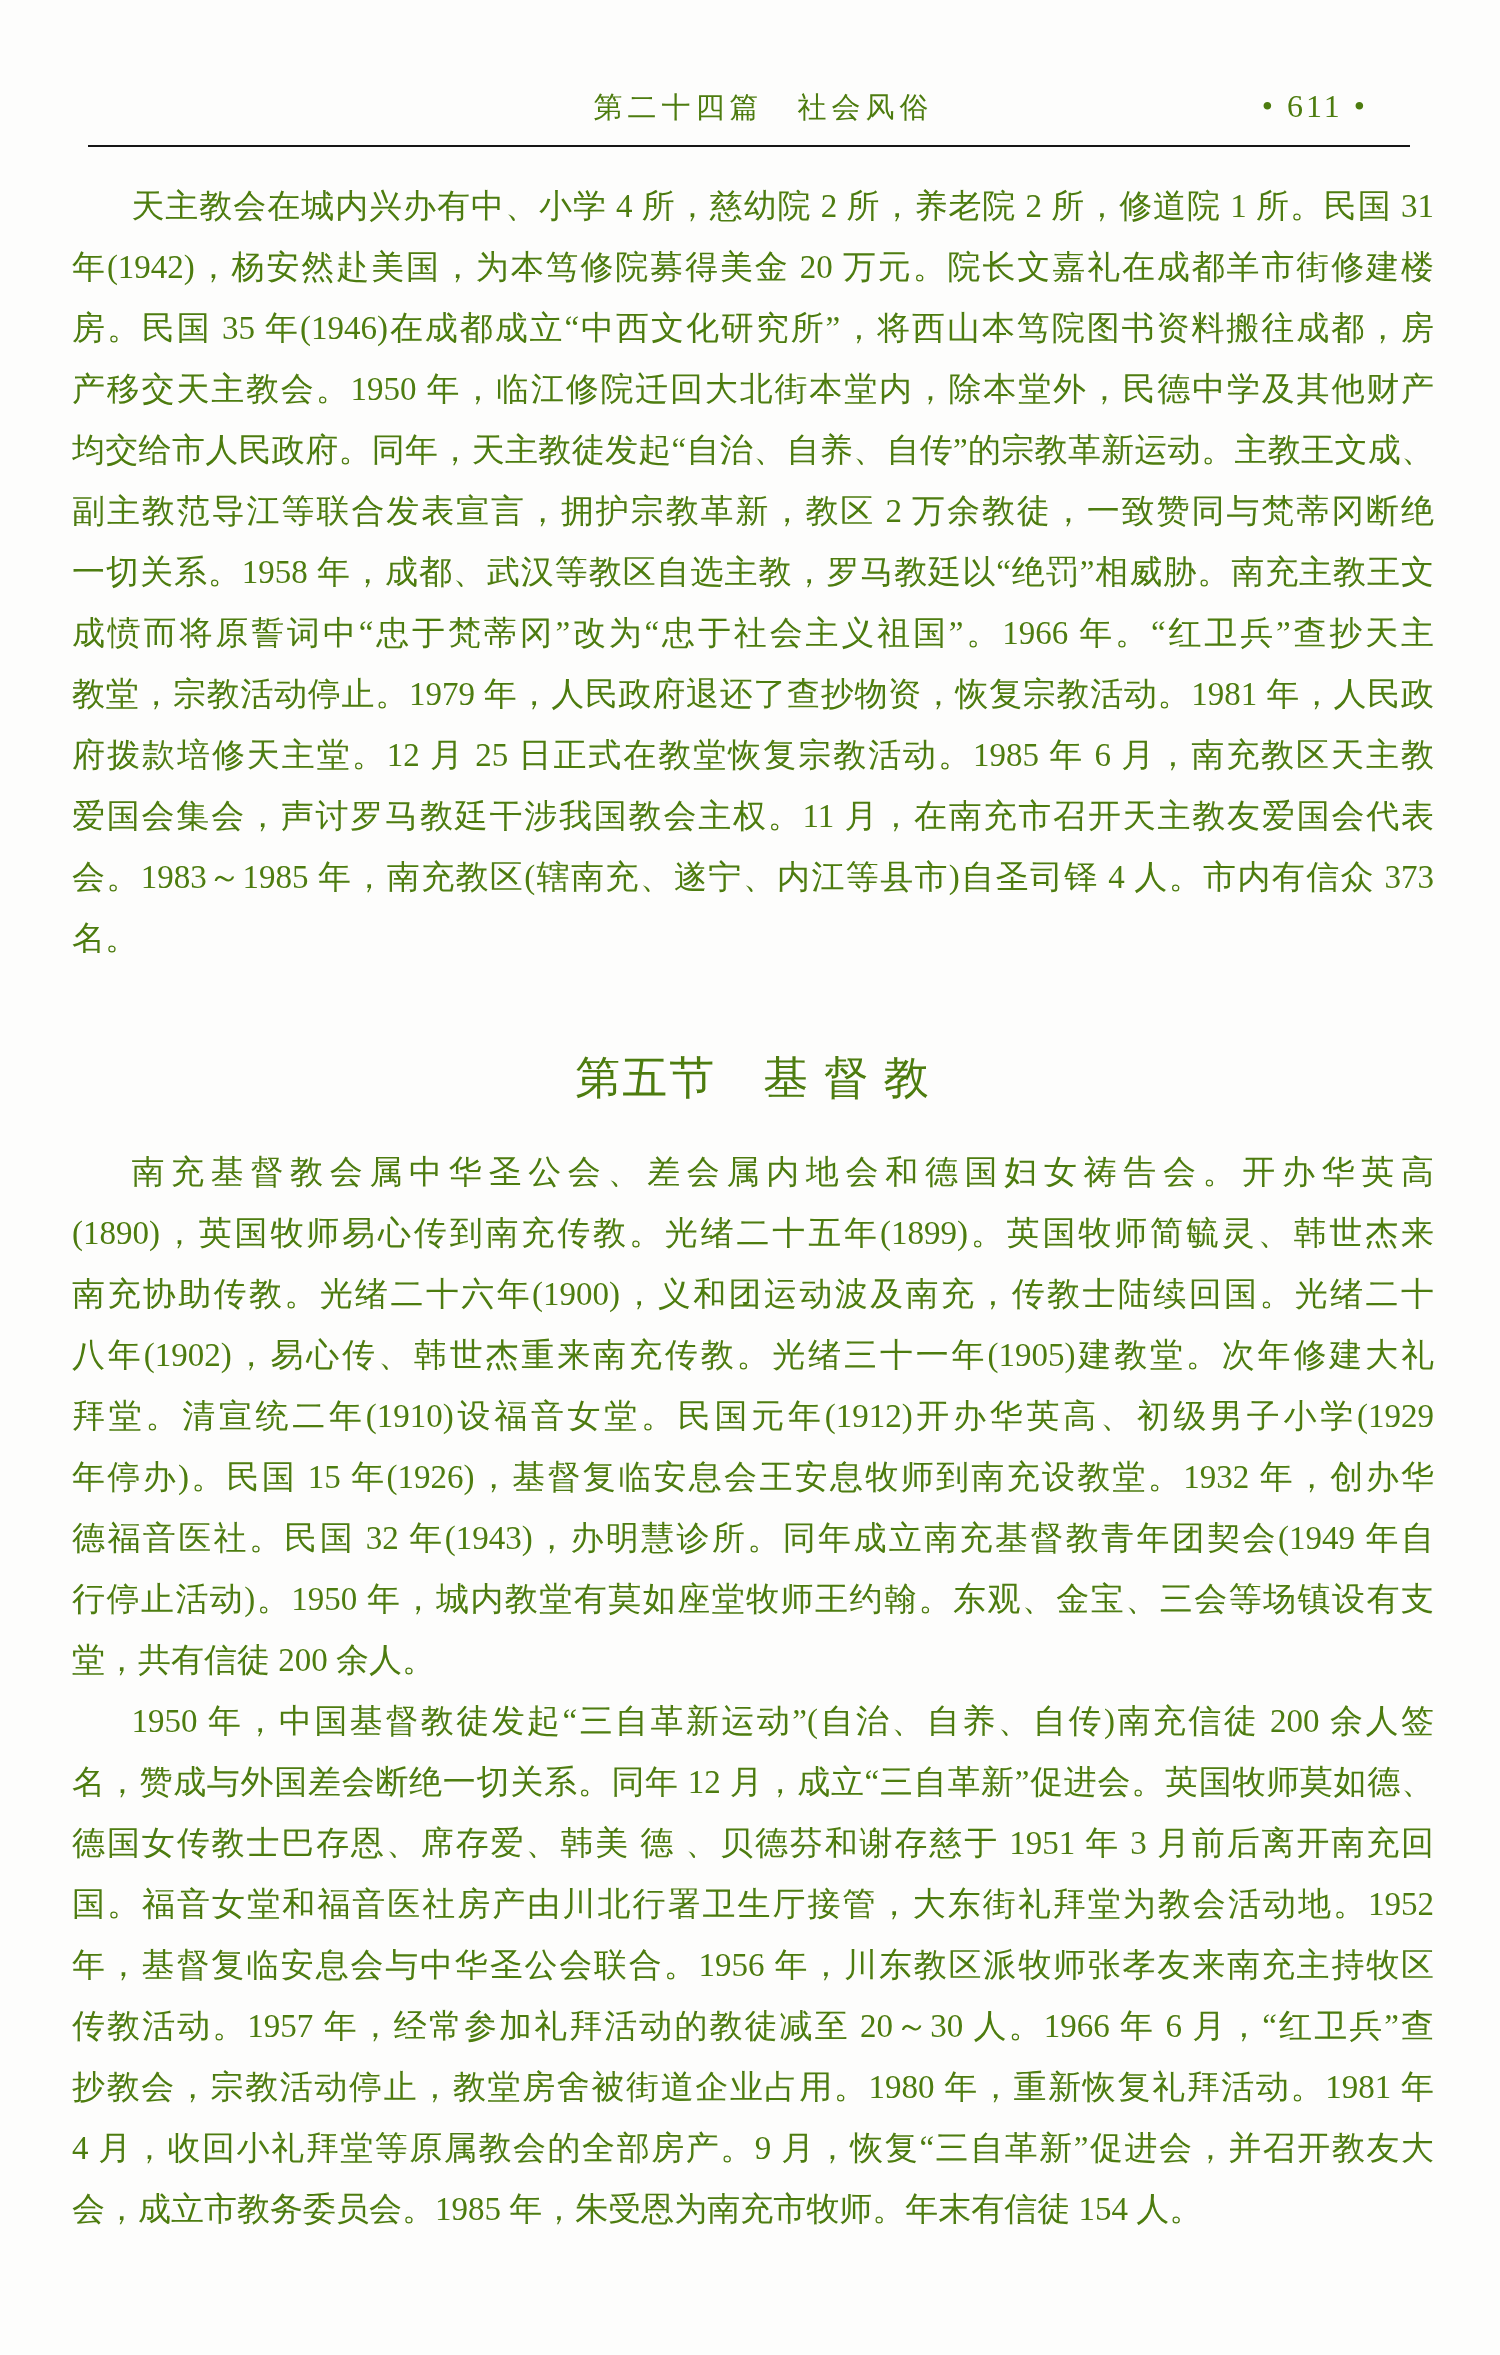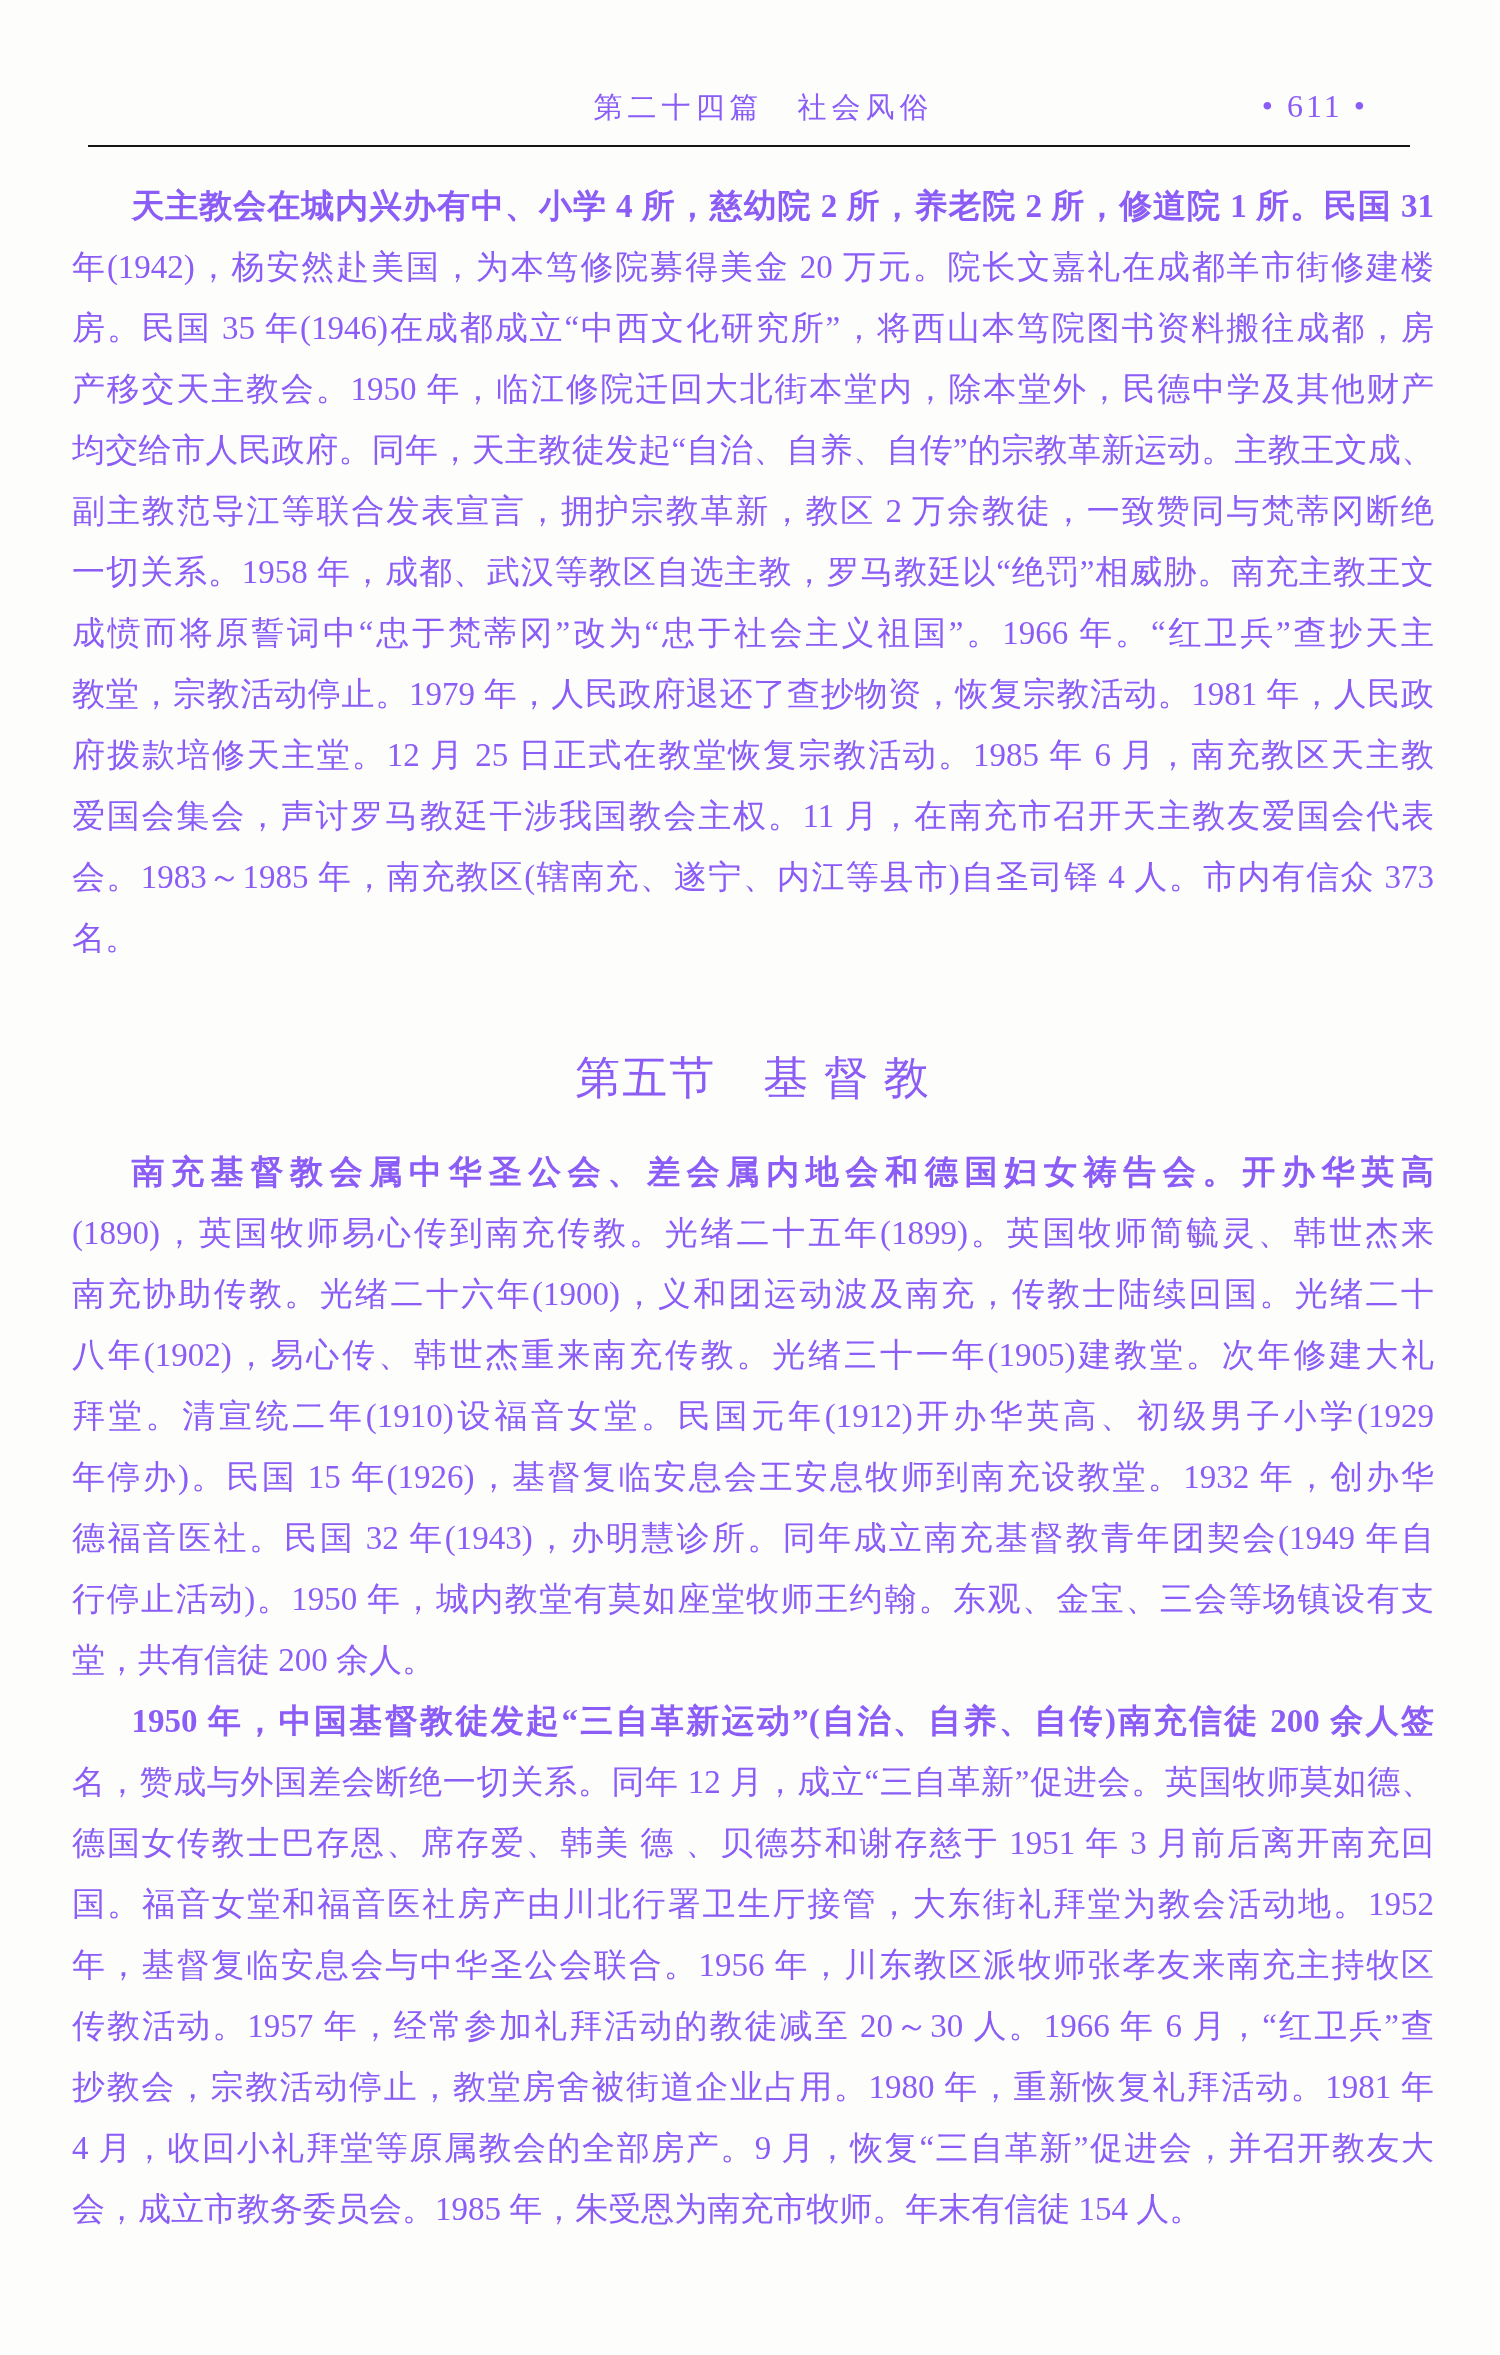--- a/index.html
+++ b/index.html
@@ -6,21 +6,21 @@
     margin: 0;
     padding: 0;
     background: #e8e8e8;
   }
   .page {
     position: relative;
     width: 1500px;
     height: 2355px;
     margin: 0 auto;
     background: #fdfdfc;
-    color: #8b5cf6;
+    color: #4d7c0f;
     font-family: "Liberation Serif", "DejaVu Serif", serif;
     overflow: hidden;
   }
   .running-header { position: absolute; top: 0; left: 0; right: 0; height: 150px; }
   .head-title {
     position: absolute;
     top: 88px;
     left: 50%;
     transform: translateX(-46%);
     font-size: 29px;
@@ -54,21 +54,21 @@
     font-size: 33px;
     line-height: 61px;
     height: 61px;
     white-space: nowrap; 
     white-space: normal;
     text-align: justify;
     text-align-last: justify;
     text-justify: auto;
     overflow: hidden;
   }
-  .line.para-start { text-indent: 1.8em; font-weight: bold; }
+  .line.para-start { text-indent: 1.8em; }
   .line.para-end { text-align-last: left; }
   .section-heading {
     font-size: 45px;
     font-weight: normal;
     line-height: 64px;
     height: 64px;
     margin: 77px 0 32px 0;
     text-align: center;
     letter-spacing: 2px;
     white-space: nowrap;

